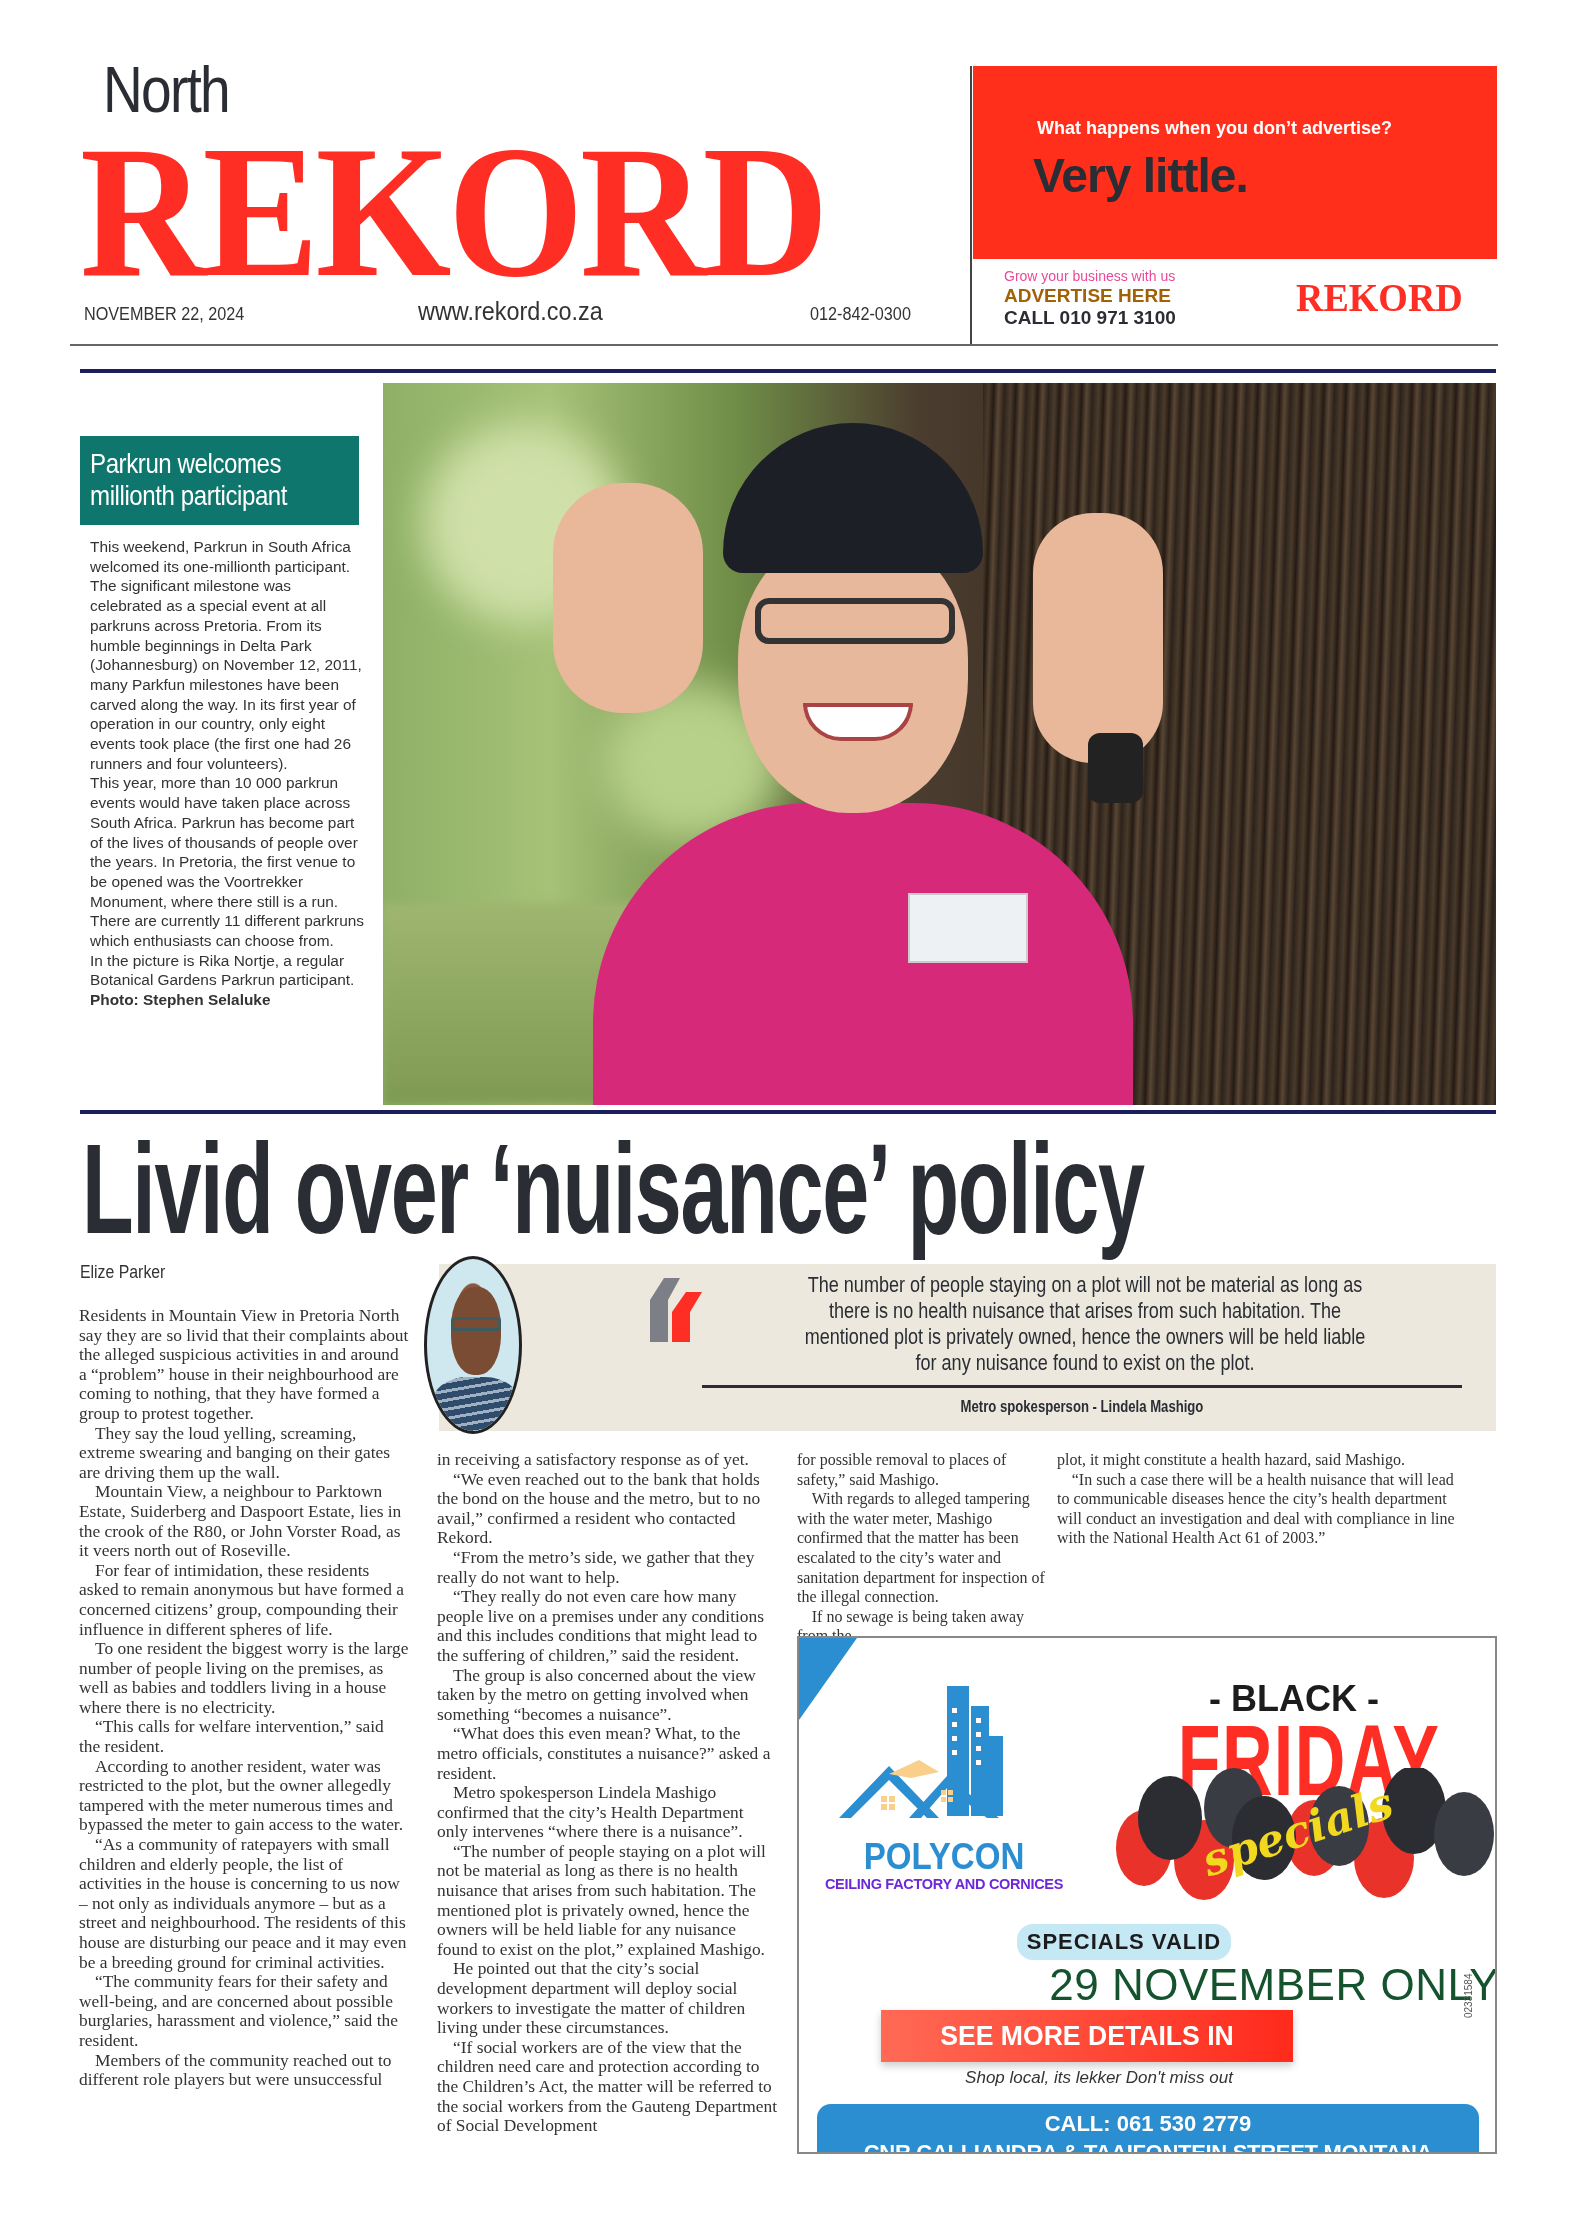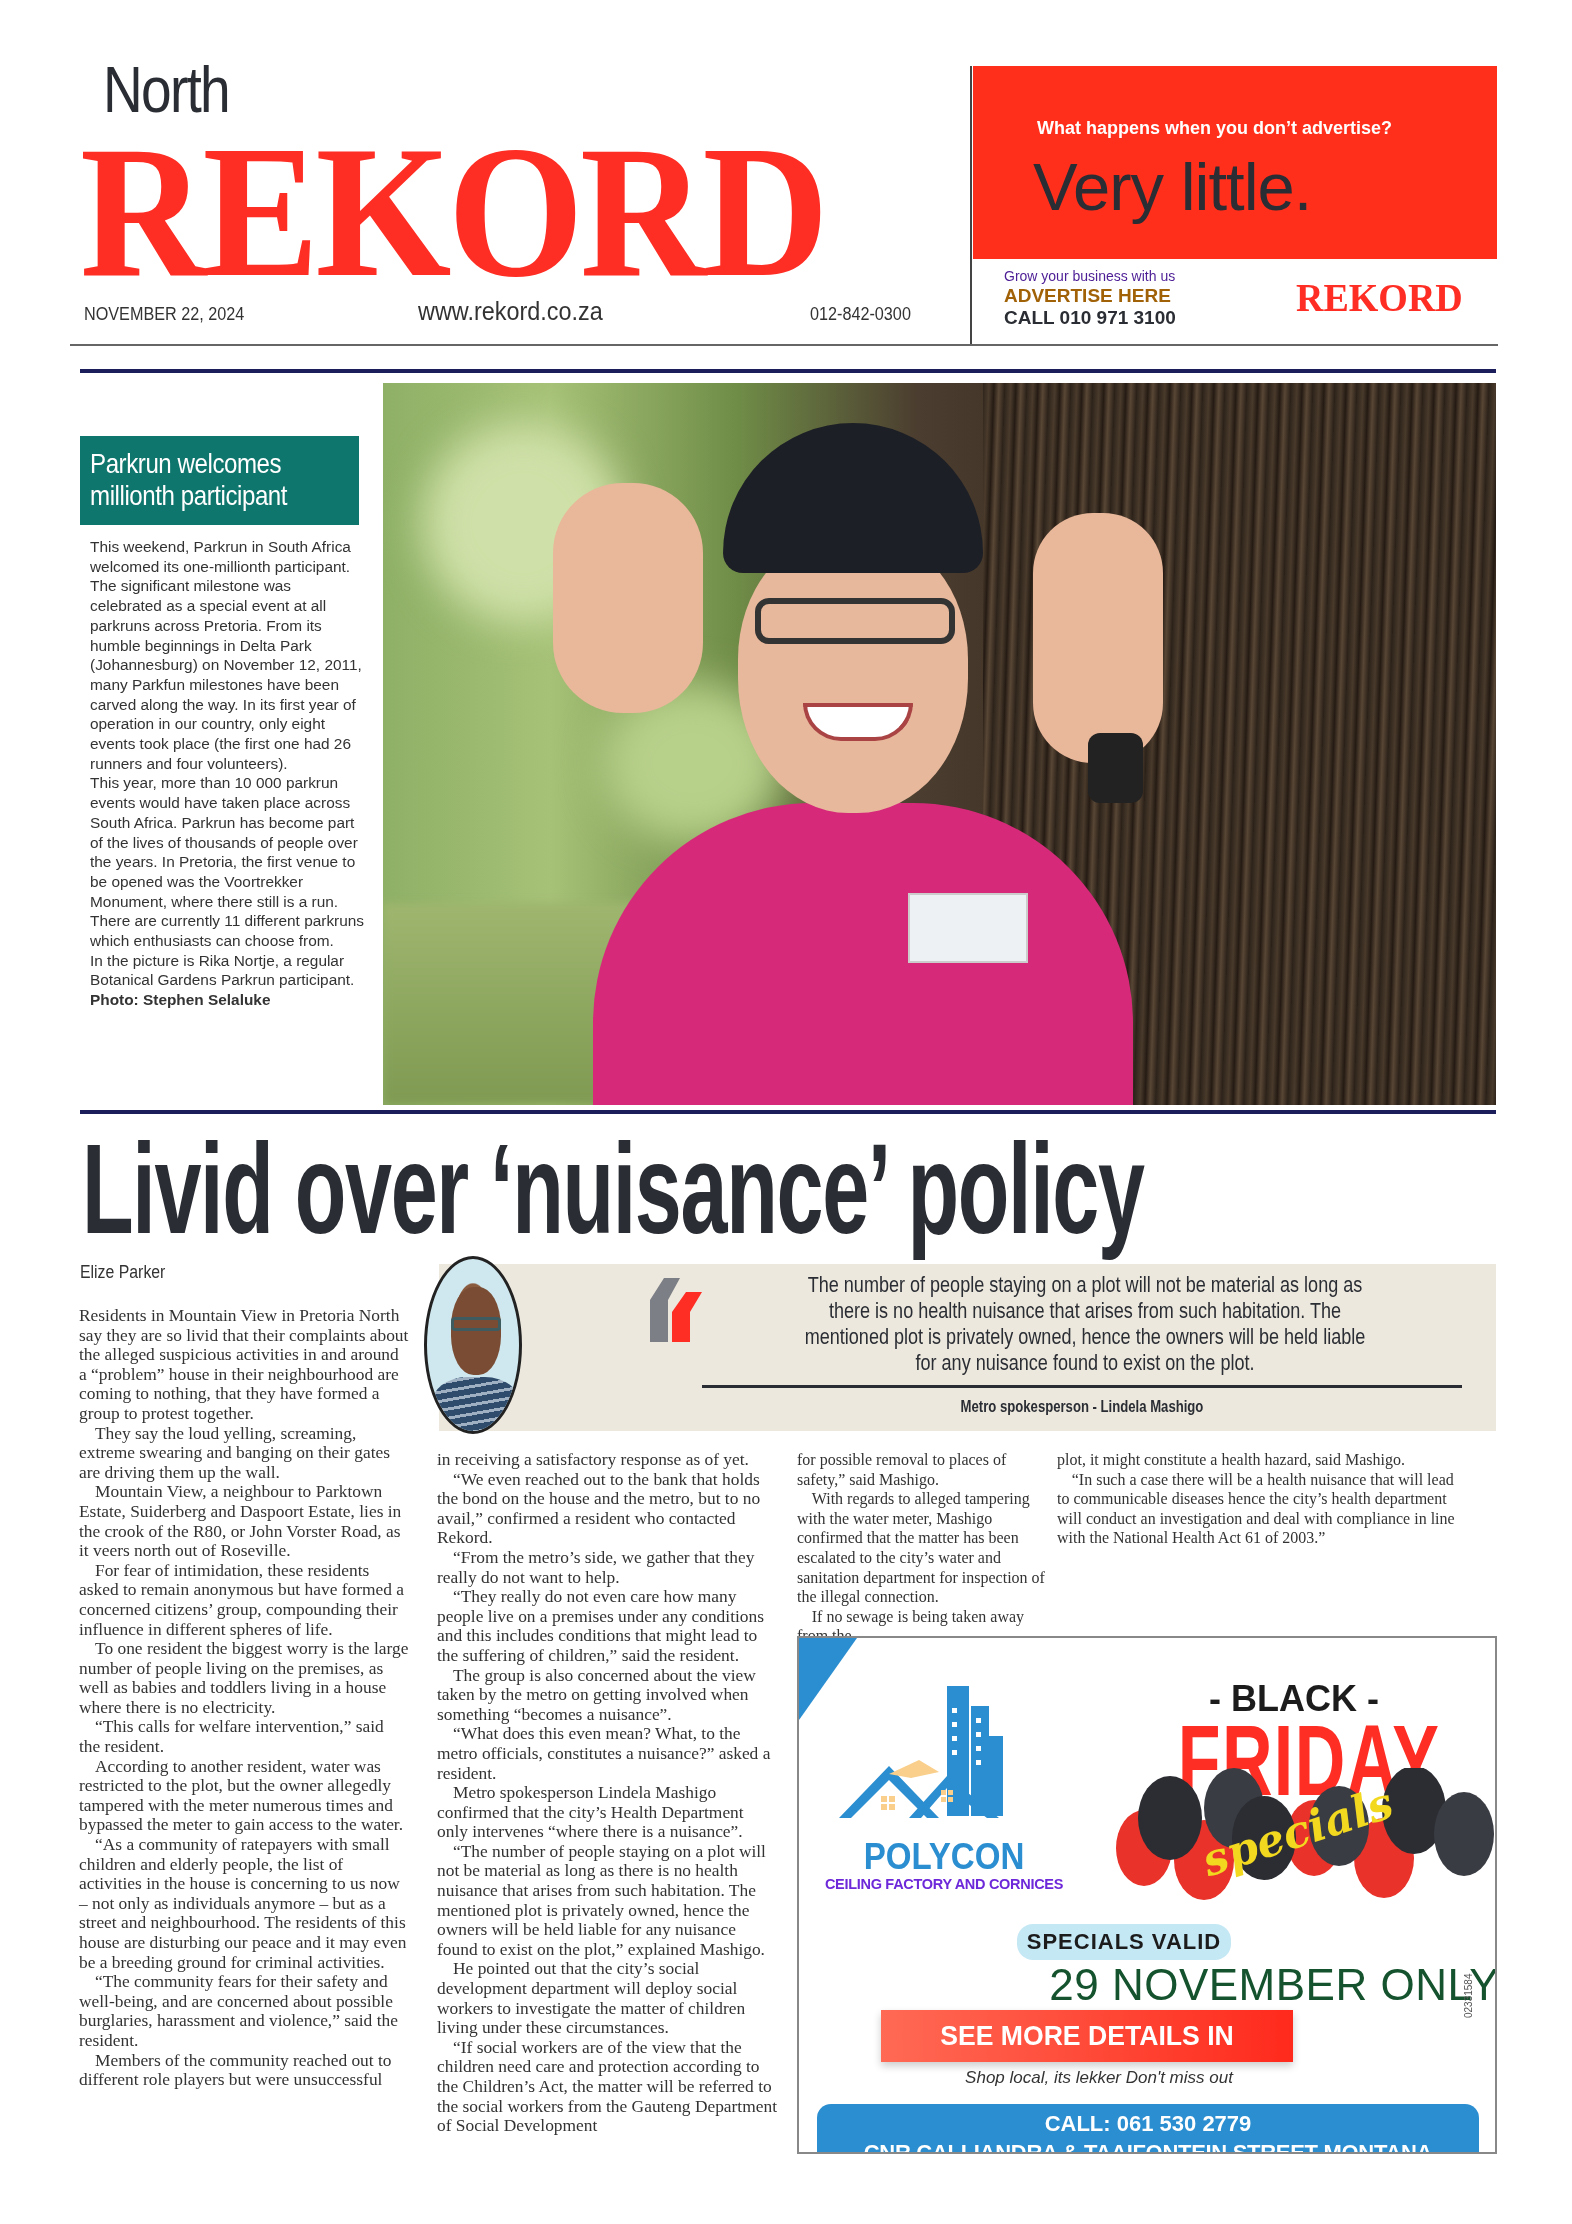--- a/index.html
+++ b/index.html
@@ -11,22 +11,22 @@
   .mast-rekord { position: absolute; left: 80px; top: 118px; font-family: "Liberation Serif", serif; font-weight: bold; font-size: 188px; color: #ff2e25; line-height: 1; letter-spacing: -4px; transform: scaleX(0.93); transform-origin: left top; }
   .mast-date, .mast-url, .mast-phone { position: absolute; top: 304px; font-size: 18px; color: #333; transform: scaleX(0.9); transform-origin: left top; }
   .mast-date { left: 84px; }
   .mast-url { left: 418px; font-size: 26px; top: 296px; }
   .mast-phone { left: 810px; }
   .mast-divider { position: absolute; left: 970px; top: 66px; width: 2px; height: 278px; background: #444; }
 
   
   .ad-red { position: absolute; left: 973px; top: 66px; width: 524px; height: 193px; background: #ff2f1b; }
   .ad-q { position: absolute; left: 1037px; top: 118px; font-weight: bold; font-size: 18px; color: #fff; }
-  .ad-big { position: absolute; left: 1033px; top: 148px; font-weight: normal; font-size: 67px; color: #2a2d33; letter-spacing: -1px; }
-  .ad-grow { position: absolute; left: 1004px; top: 268px; font-size: 14px; color: #4c1d95; }
+  .ad-big { position: absolute; left: 1033px; top: 148px; font-weight: bold; font-size: 48px; color: #2a2d33; letter-spacing: -1px; }
+  .ad-grow { position: absolute; left: 1004px; top: 268px; font-size: 14px; color: #ec4899; }
   .ad-here { position: absolute; left: 1004px; top: 285px; font-size: 19px; font-weight: bold; color: #a16207; }
   .ad-call { position: absolute; left: 1004px; top: 307px; font-size: 19px; font-weight: bold; color: #2a2d33; }
   .ad-logo { position: absolute; left: 1296px; top: 274px; font-family: "Liberation Serif", serif; font-weight: bold; font-size: 40px; color: #ff2e25; transform: scaleX(0.95); transform-origin: left top; }
   .rule-gray { position: absolute; left: 70px; top: 344px; width: 1428px; height: 2px; background: #666; }
   .rule-navy { position: absolute; height: 4px; background: #1b1e5a; }
 
   
   .pk-box { position: absolute; left: 80px; top: 436px; width: 279px; height: 89px; background: #0f766e; color: #fff; padding: 12px 10px; font-size: 28px; line-height: 32px; letter-spacing: -0.5px; transform-origin: left top; }
   .pk-box span { display: block; transform: scaleX(0.86); transform-origin: left center; white-space: nowrap; }
   .pk-body { position: absolute; left: 90px; top: 537px; width: 275px; font-size: 15.4px; line-height: 19.7px; color: #333; }

